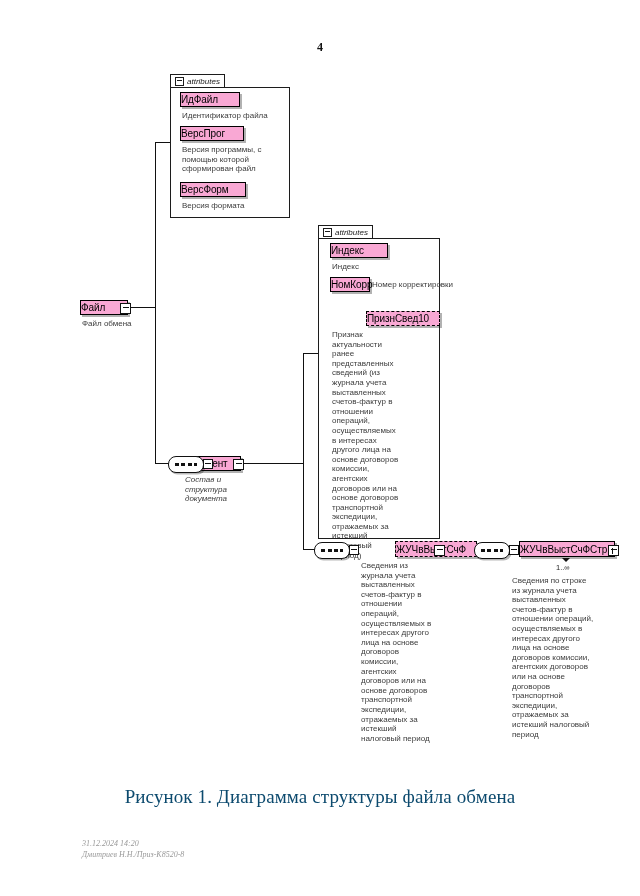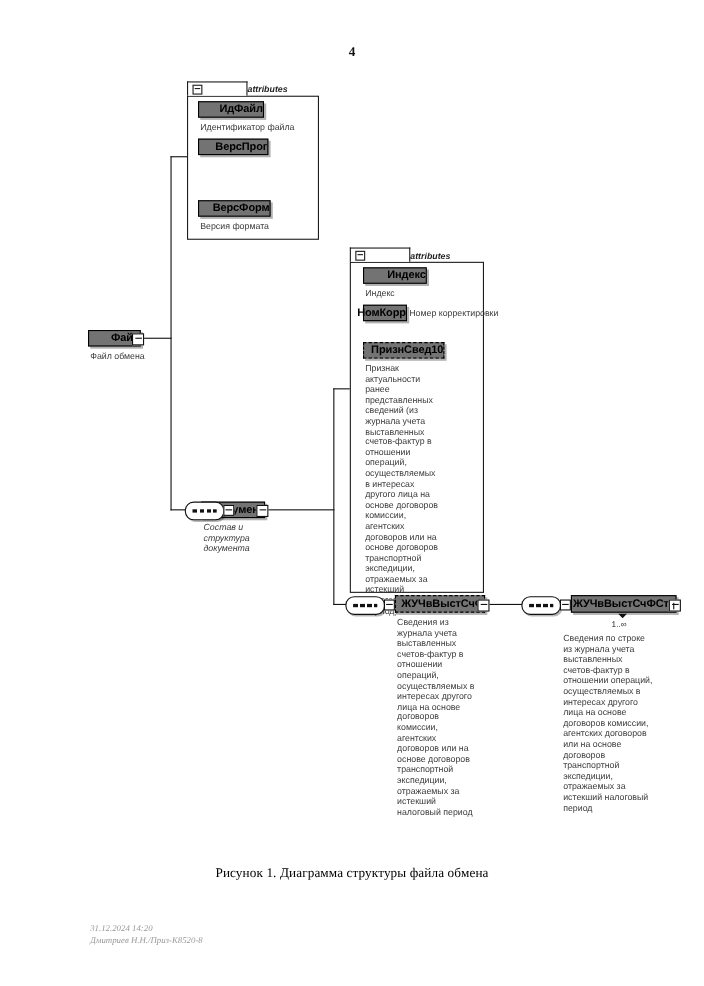--- a/index.html
+++ b/index.html
@@ -17,44 +17,44 @@
   #page-number{
     position:absolute;left:0;top:40px;width:640px;
     text-align:center;
     font-family:"Liberation Serif", serif;
     font-size:12px;font-weight:bold;color:#111;
   }
   #figure-caption{
     position:absolute;left:0;top:786px;width:640px;
     text-align:center;
     font-family:"Liberation Serif", serif;
-    font-size:12px;color:#000000;letter-spacing:.1px;
+    font-size:19px;color:#0c4a6e;letter-spacing:.1px;
   }
   #footer{
     position:absolute;left:82px;top:838px;
     font-family:"Liberation Serif", serif;
     font-style:italic;font-size:8px;color:#999;line-height:11px;
   }
   #footer div{white-space:nowrap;}
 
   
   .node{
     position:absolute;
     box-sizing:border-box;
-    background:#737373;
+    background:#f9a8d4;
     border:1.4px solid #000;
-    font-size:10px;font-weight:bold;
+    font-size:10px;font-weight:normal;
     color:#000;
-    display:flex;align-items:center;justify-content:flex-end;
+    display:flex;align-items:center;justify-content:flex-start;
     letter-spacing:-0.1px;
     box-shadow:2px 2px 0 rgba(0,0,0,0.30);
     white-space:nowrap;
     z-index:5;
   }
-  .node.dashed{border-style:dashed;border-width:1.4px;}
+  .node.dashed{border-style:dashed;border-width:1.4px;margin-left:36px;}
 
   .desc{
     position:absolute;
     font-size:8px;
     line-height:9.6px;
     color:#3b3b3b;
     font-weight:normal;
     letter-spacing:0px;
     z-index:4;
   }
@@ -73,21 +73,21 @@
     border:1.1px solid #1c1c1c;
     border-bottom:none;
     background:#fff;
     height:13px;
     display:flex;align-items:center;
     padding:0 4px;
     gap:3px;
     z-index:3;
   }
   .panel-tab .tab-label{
-    font-style:italic;font-weight:bold;font-size:8px;color:#1c1c1c;margin-left:38px;
+    font-style:italic;font-weight:normal;font-size:8px;color:#1c1c1c;
   }
   .minus-box{
     width:7px;height:7px;border:1px solid #1c1c1c;background:#fff;
     position:relative;flex:0 0 auto;
   }
   .minus-box::before{
     content:"";position:absolute;left:1px;right:1px;top:2.5px;height:1px;background:#1c1c1c;
   }
 
   
@@ -158,20 +158,21 @@
   <div class="panel" style="left:170px;top:87px;width:120px;height:131px;"></div>
 
   <div class="node" style="left:180px;top:92px;width:60px;height:15px;">
     <span>ИдФайл</span>
   </div>
   <div class="desc" style="left:182px;top:111px;width:104px;">Идентификатор файла</div>
 
   <div class="node" style="left:180px;top:126px;width:64px;height:15px;">
     <span>ВерсПрог</span>
   </div>
+  <div class="desc" style="left:182px;top:145px;width:100px;">Версия программы, с помощью которой сформирован файл</div>
 
   <div class="node" style="left:180px;top:182px;width:66px;height:15px;">
     <span>ВерсФорм</span>
   </div>
   <div class="desc" style="left:182px;top:201px;width:104px;">Версия формата</div>
 
   <div class="panel-tab" style="left:318px;top:225px;width:55px;">
     <span class="minus-box"></span>
     <span class="tab-label">attributes</span>
   </div>

